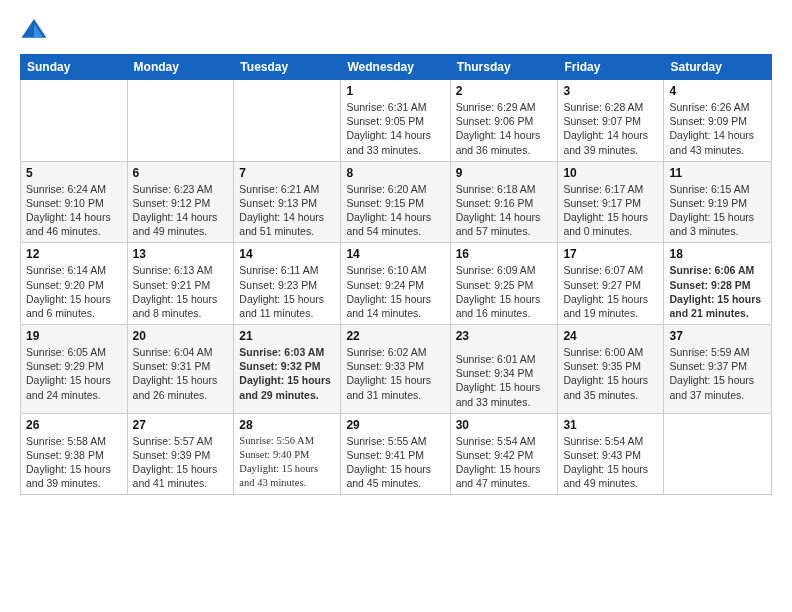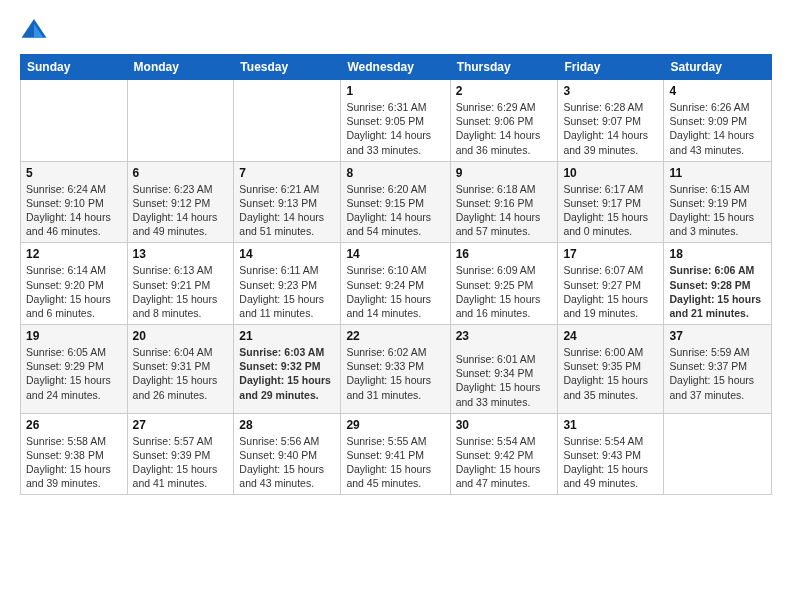--- a/index.html
+++ b/index.html
@@ -299,21 +299,21 @@
 Daylight: 15 hours and 39 minutes.</div>
           </td>
           <td>
             <span class="day-number">27</span>
             <div class="day-info" style="white-space: pre-line;">Sunrise: 5:57 AM
 Sunset: 9:39 PM
 Daylight: 15 hours and 41 minutes.</div>
           </td>
           <td>
             <span class="day-number">28</span>
-            <div class="day-info" style="white-space: pre-line;">Sunrise: 5:56 AM
+            <div class="day-info" style="white-space: pre-line; font-family: Liberation Serif, serif;">Sunrise: 5:56 AM
 Sunset: 9:40 PM
 Daylight: 15 hours and 43 minutes.</div>
           </td>
           <td>
             <span class="day-number">29</span>
             <div class="day-info" style="white-space: pre-line;">Sunrise: 5:55 AM
 Sunset: 9:41 PM
 Daylight: 15 hours and 45 minutes.</div>
           </td>
           <td>

